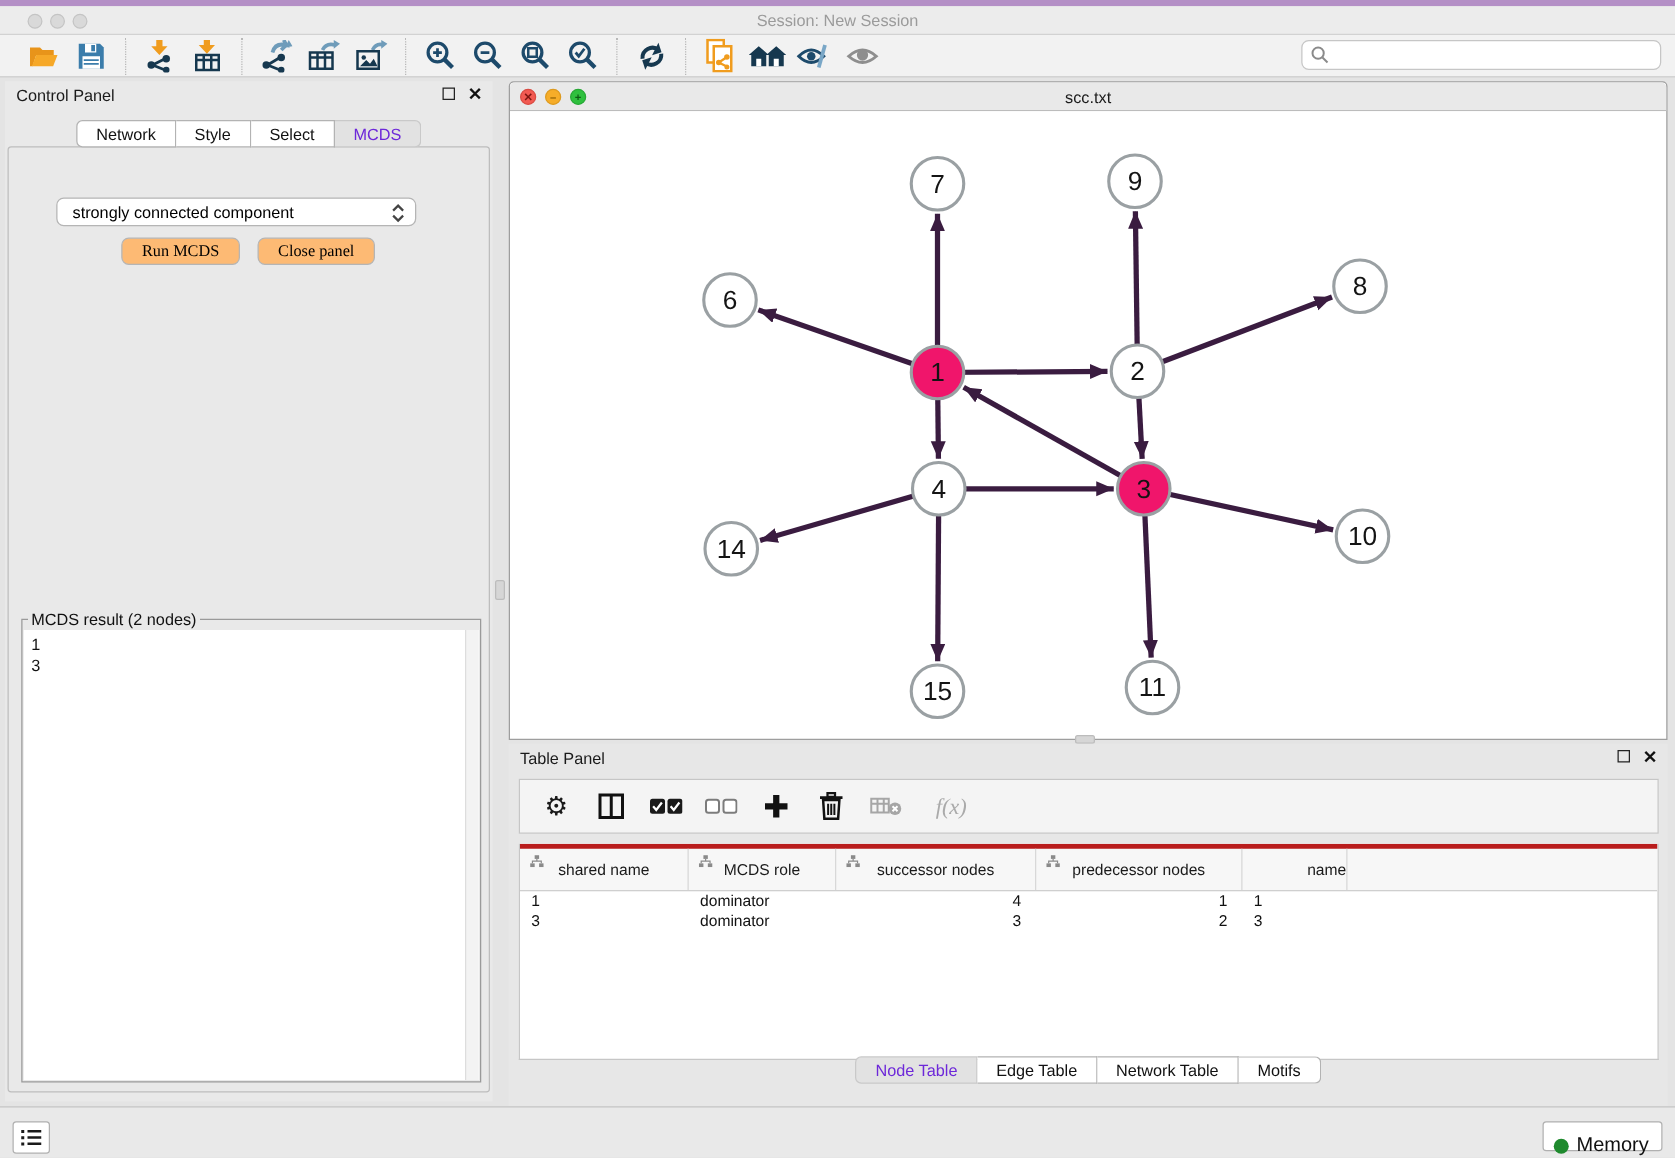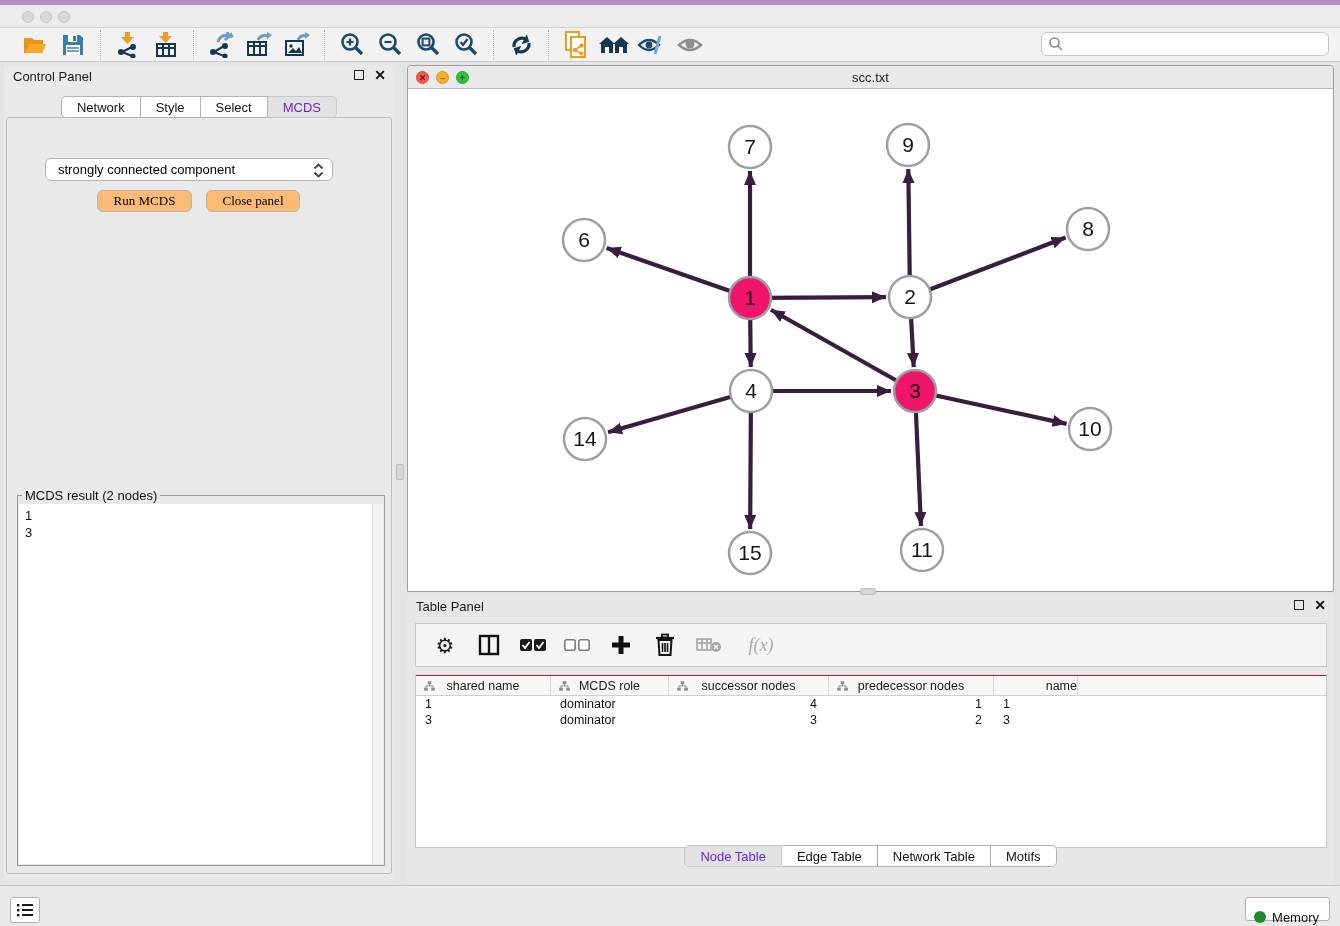--- a/index.html
+++ b/index.html
@@ -63,47 +63,48 @@
   .h-grip { position:absolute; left:860px; top:588px; width:16px; height:7px; background:#d6d6d6; border:1px solid #bcbcbc; border-radius:2px; }
 
   
   .table-panel { position:absolute; left:407px; top:595px; width:927px; height:290px; background:#e7e7e7; }
   .tp-toolbar { position:absolute; left:8px; top:28px; width:912px; height:44px; background:#f4f4f4; border:1px solid #c6c6c6; display:flex; align-items:center; gap:14px; padding-left:14px; }
   .tp-btn { width:30px; height:30px; display:flex; align-items:center; justify-content:center; background:transparent; border:none; cursor:pointer; }
   .gear-glyph { font-size:21px; color:#1a1a1a; line-height:21px; }
   .fx-label { font-family:"Liberation Serif", serif; font-style:italic; font-size:18px; color:#aaa; }
 
   .tp-table { position:absolute; left:8px; top:80px; width:912px; height:173px; background:#fff; border:1px solid #c6c6c6; border-top:none; overflow:hidden; }
-  .tp-head { display:flex; height:21px; background:#f7f7f7; border-top:1px solid #b91c1c; border-bottom:1px solid #cfcfcf; }
+  .tp-head { display:flex; height:38px; background:#f7f7f7; border-top:4px solid #b91c1c; border-bottom:1px solid #cfcfcf; }
   .th-cell { position:relative; height:100%; border-right:1px solid #d8d8d8; display:flex; align-items:center; justify-content:center; font-size:12.5px; color:#1a1a1a; }
   .th-cell .h-icon { position:absolute; left:7px; top:4px; }
   .tp-row { display:flex; height:16px; font-size:12.5px; color:#111; }
   .td-cell { height:100%; line-height:16px; white-space:nowrap; overflow:hidden; }
   .td-cell.left { text-align:left; padding-left:9px; }
   .td-cell.right { text-align:right; padding-right:12px; }
 
   .tp-tabs { position:absolute; left:0; bottom:18px; width:100%; display:flex; justify-content:center; }
 
   
   .statusbar { position:absolute; left:0; top:885px; width:1340px; height:41px; background:#e9e9e9; border-top:1px solid #c3c3c3; }
   .sb-list-btn { position:absolute; left:10px; top:11px; width:30px; height:26px; background:#fff; border:1px solid #b0b0b0; border-radius:3px; display:flex; align-items:center; justify-content:center; cursor:pointer; }
-  .sb-mem-btn { position:absolute; right:10px; top:11px; height:24px; padding:16px 10px 0 8px; background:#fff; border:1px solid #b0b0b0; border-radius:3px; display:flex; align-items:center; gap:6px; font-size:13px; color:#111; cursor:pointer; }
+  .sb-mem-btn { position:absolute; right:10px; top:11px; height:24px; padding:16px 10px 0 8px; background:#fff; border:1px solid #b0b0b0; border-radius:3px; display:flex; align-items:center; gap:6px; font-size:16px; color:#111; cursor:pointer; }
   .mem-dot { width:12px; height:12px; border-radius:50%; background:#1f8a2e; }
 </style>
 </head>
 <body>
 
 <div class="app">
 
   <div class="top-strip"></div>
 
   <div class="titlebar">
     <span class="tl-dot" style="left:22px"></span>
     <span class="tl-dot" style="left:40px"></span>
     <span class="tl-dot" style="left:58px"></span>
+    <div class="win-title">Session: New Session</div>
   </div>
 
   <div class="toolbar">
     <div class="tgroup">
       <button class="tbtn">
         <svg width="26" height="24" viewBox="0 0 26 24">
             <path d="M2 5 h8 l2 2 h9 v4 H7 L4 20 H2 z" fill="#e8941a"></path>
             <path d="M7 11 h17 l-3.5 9 H3.5 z" fill="#f6a828"></path>
           </svg>
       </button>

